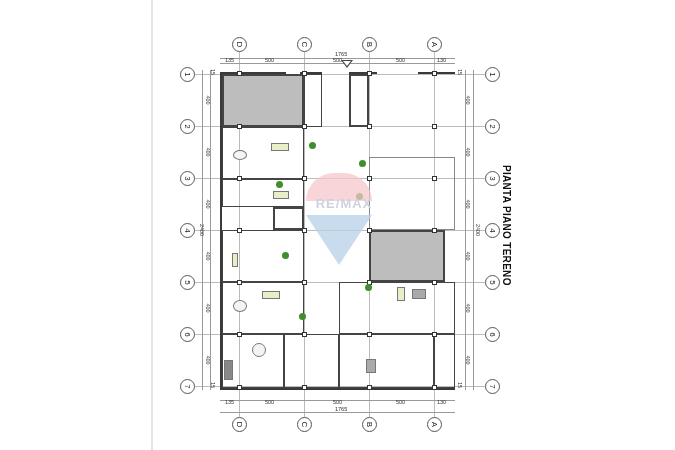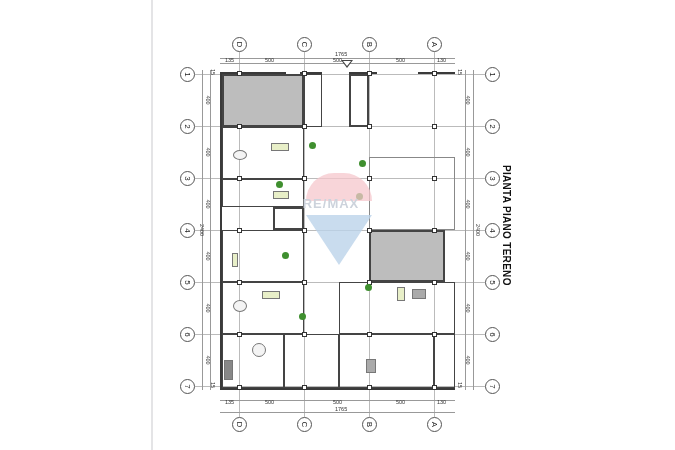--- a/index.html
+++ b/index.html
@@ -12,21 +12,21 @@
   .axis-h{position:absolute;height:1px;background:#bbb;}
   .axis-v{position:absolute;width:1px;background:#bbb;}
   .wall{position:absolute;background:#3a3a3a;}
   .shaded{position:absolute;background:#bdbdbd;border:2px solid #444;box-sizing:border-box;}
   .room{position:absolute;border:1px solid #444;box-sizing:border-box;}
   .col{position:absolute;width:5px;height:5px;border:1px solid #333;background:#fff;box-sizing:border-box;}
   .title{position:absolute;left:512px;top:165px;font-size:10px;font-weight:bold;color:#111;transform:rotate(90deg);transform-origin:left top;white-space:nowrap;letter-spacing:0.3px;}
   .plant{position:absolute;width:7px;height:7px;border-radius:50%;background:#3f8f2f;}
   .furn{position:absolute;border:1px solid #777;background:#f4f4f4;box-sizing:border-box;}
   .logo-top{position:absolute;left:306px;top:173px;width:66px;height:28px;border-radius:40px 40px 0 0;background:#f6c7cc;opacity:0.75;}
-  .logo-text{position:absolute;left:298px;top:196px;width:66px;text-align:center;font-size:13px;font-weight:bold;color:#cdd3dc;letter-spacing:1px;}
+  .logo-text{position:absolute;left:311px;top:196px;width:66px;text-align:center;font-size:13px;font-weight:bold;color:#cdd3dc;letter-spacing:1px;}
   .logo-bot{position:absolute;left:306px;top:215px;width:0;height:0;border-left:33px solid transparent;border-right:33px solid transparent;border-top:50px solid #bcd3ea;opacity:0.8;}
   .north{position:absolute;left:341px;top:60px;width:0;height:0;border-left:6px solid transparent;border-right:6px solid transparent;border-top:8px solid #444;}
   .north:after{content:"";position:absolute;left:-4px;top:-7px;border-left:4px solid transparent;border-right:4px solid transparent;border-top:5px solid #fff;}
 </style>
 </head>
 <body>
 
 <div class="vline"></div>
 
 <div class="grid-bubble" style="left:232px;top:37px;"><span class="rot">D</span></div>

